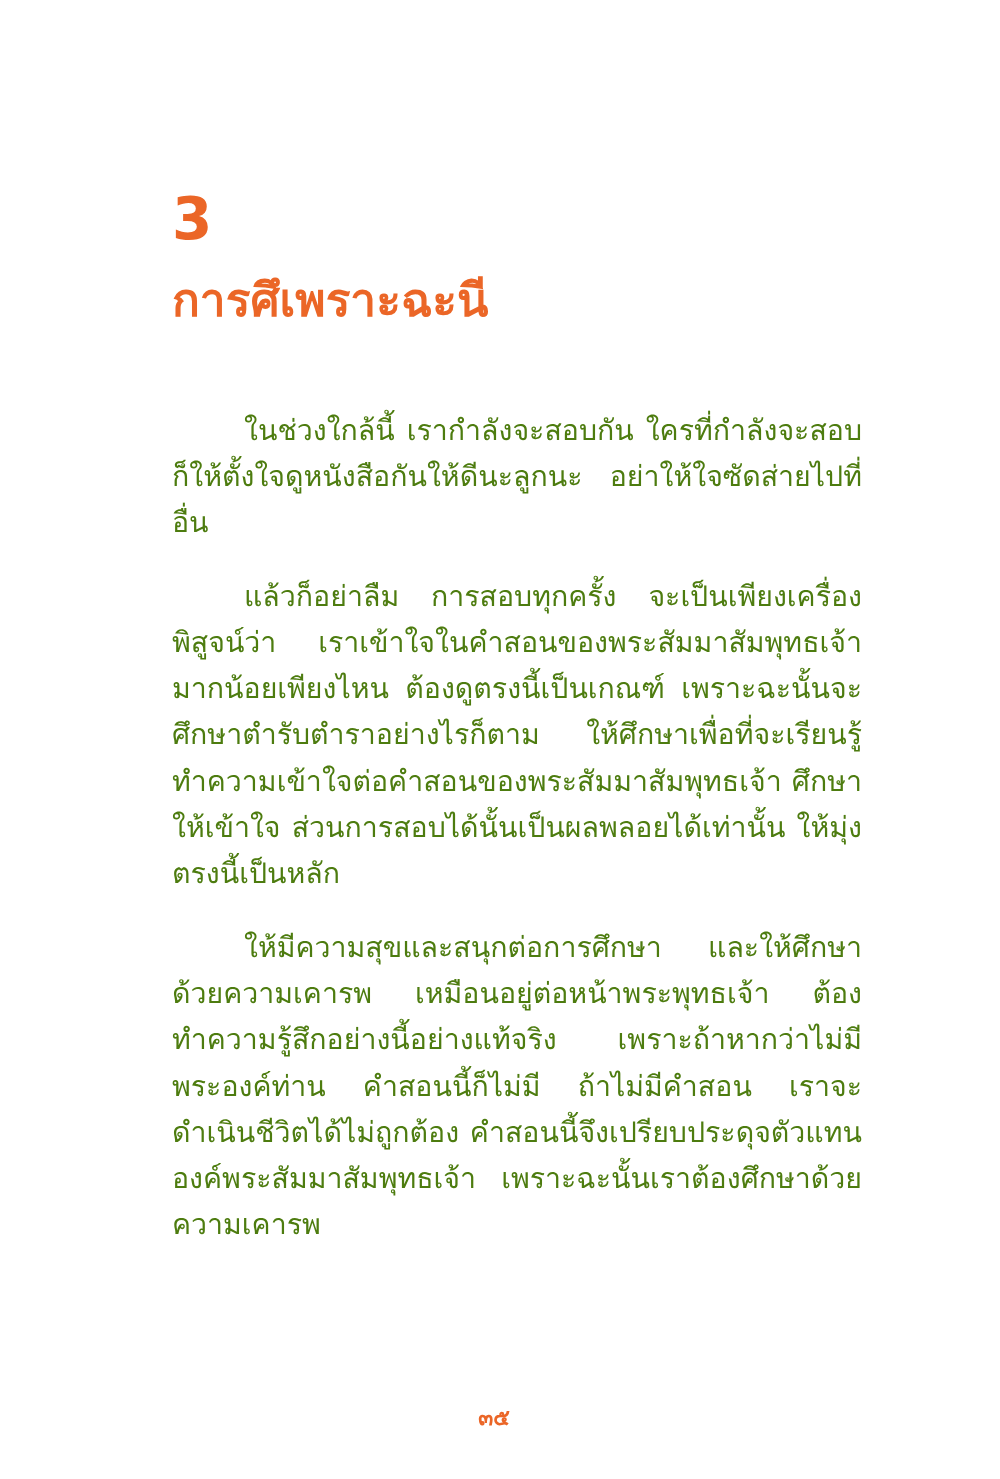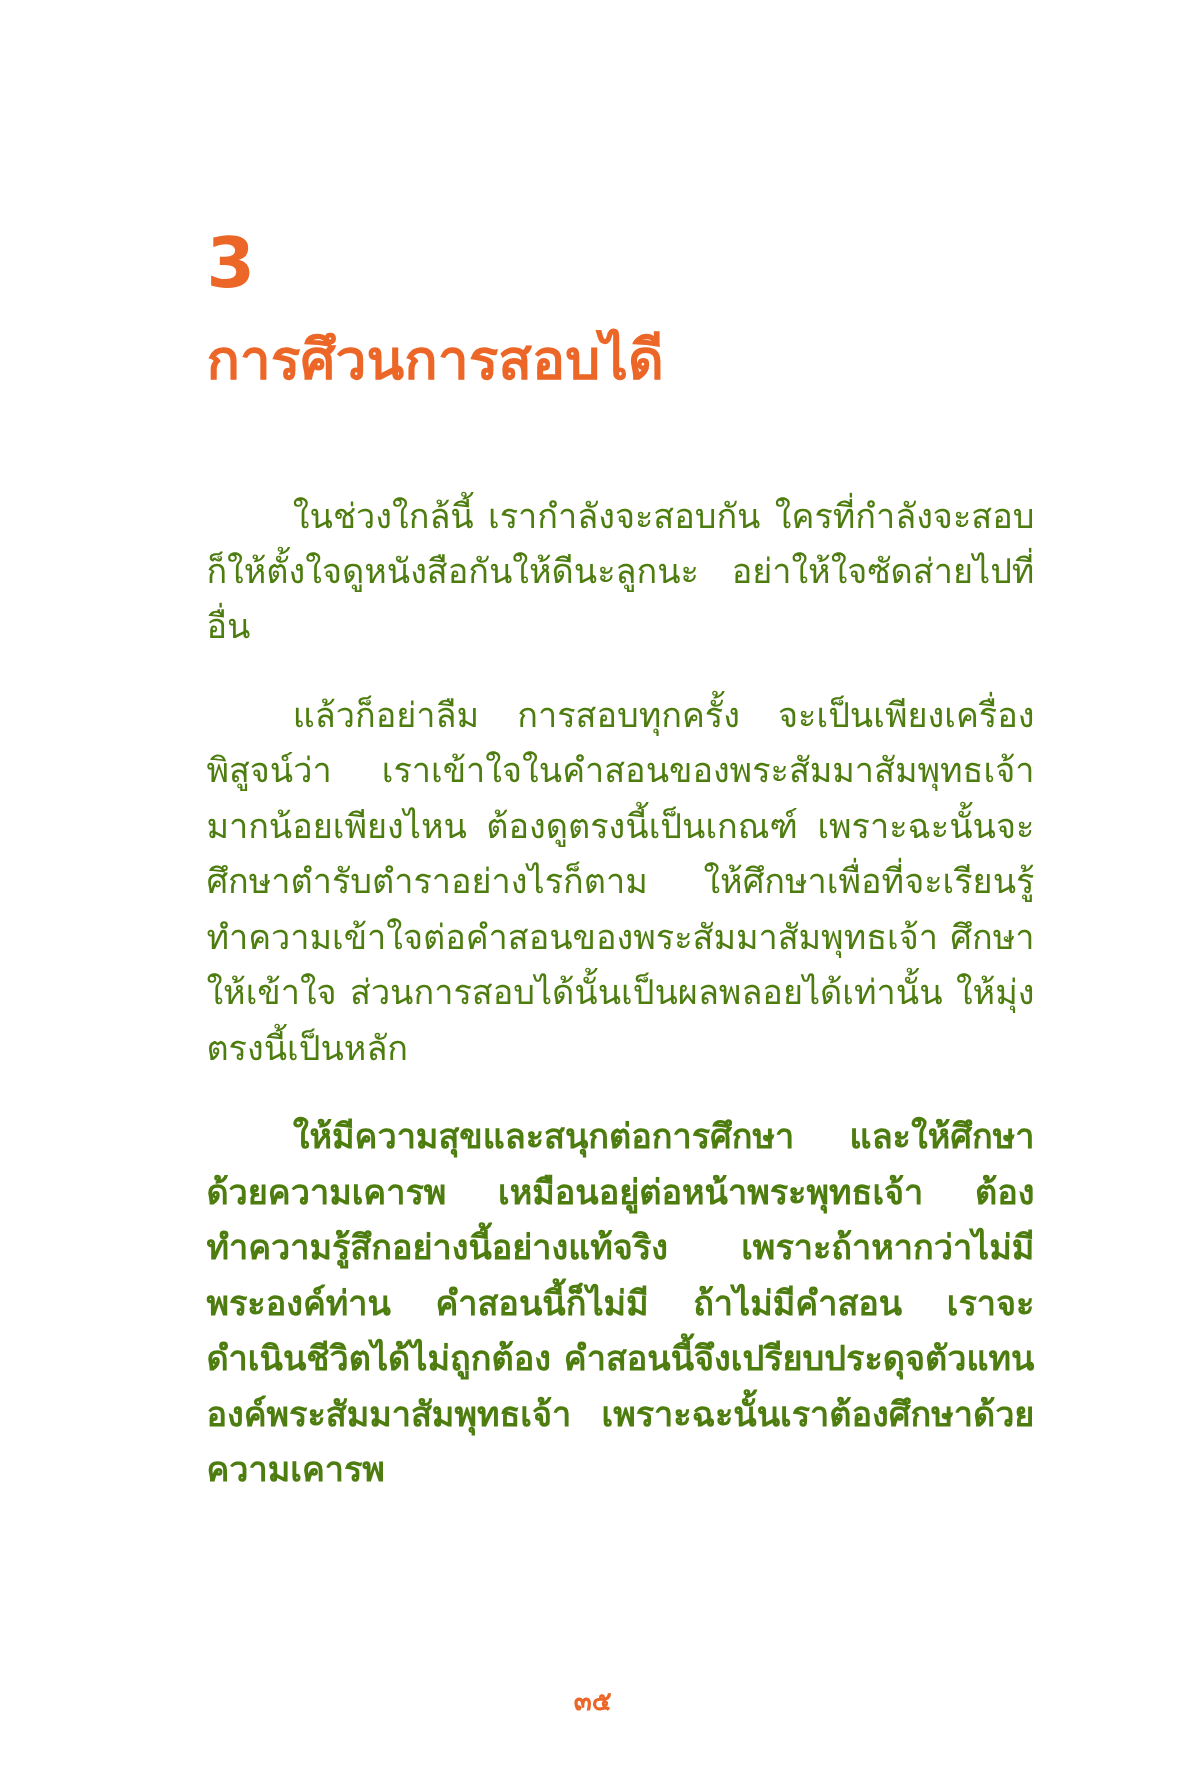--- a/index.html
+++ b/index.html
@@ -48,21 +48,20 @@
     line-height: 1.62;
     margin: 0 0 28px 0;
     text-indent: 72px;
     text-align: justify;
     text-justify: inter-word;
     word-spacing: 0.5px;
     color: #4d7c0f;
   }
   p.para:last-child {
     margin-bottom: 0;
-    font-weight: bold;
   }
   .para-gap {
     margin-top: 42px;
   }
   .page-number {
     position: absolute;
     left: 0;
     right: 12px;
     top: 1400px;
     text-align: center;
@@ -70,21 +69,21 @@
     color: #eb6627;
     font-weight: 600;
   }
 </style>
 </head>
 <body>
 
 <div class="page">
   <div class="content">
     <div class="chapter-number">3</div>
-    <div class="chapter-title">การศึวนการสอบไดี</div>
+    <div class="chapter-title">การศึเพราะฉะนี</div>
     <div class="body-text">
       <p class="para">ในช่วงใกล้นี้ เรากำลังจะสอบกัน ใครที่กำลังจะสอบก็ให้ตั้งใจดูหนังสือกันให้ดีนะลูกนะ อย่าให้ใจซัดส่ายไปที่อื่น</p>
       <p class="para">แล้วก็อย่าลืม  การสอบทุกครั้ง  จะเป็นเพียงเครื่องพิสูจน์ว่า เราเข้าใจในคำสอนของพระสัมมาสัมพุทธเจ้ามากน้อยเพียงไหน ต้องดูตรงนี้เป็นเกณฑ์ เพราะฉะนั้นจะศึกษาตำรับตำราอย่างไรก็ตาม  ให้ศึกษาเพื่อที่จะเรียนรู้ทำความเข้าใจต่อคำสอนของพระสัมมาสัมพุทธเจ้า  ศึกษาให้เข้าใจ ส่วนการสอบได้นั้นเป็นผลพลอยได้เท่านั้น ให้มุ่งตรงนี้เป็นหลัก</p>
       <p class="para para-gap">ให้มีความสุขและสนุกต่อการศึกษา และให้ศึกษาด้วยความเคารพ เหมือนอยู่ต่อหน้าพระพุทธเจ้า ต้องทำความรู้สึกอย่างนี้อย่างแท้จริง เพราะถ้าหากว่าไม่มีพระองค์ท่าน คำสอนนี้ก็ไม่มี ถ้าไม่มีคำสอน เราจะดำเนินชีวิตได้ไม่ถูกต้อง คำสอนนี้จึงเปรียบประดุจตัวแทนองค์พระสัมมาสัมพุทธเจ้า เพราะฉะนั้นเราต้องศึกษาด้วยความเคารพ</p>
     </div>
   </div>
   <div class="page-number">๓๕</div>
 </div>
 
 </body></html>

